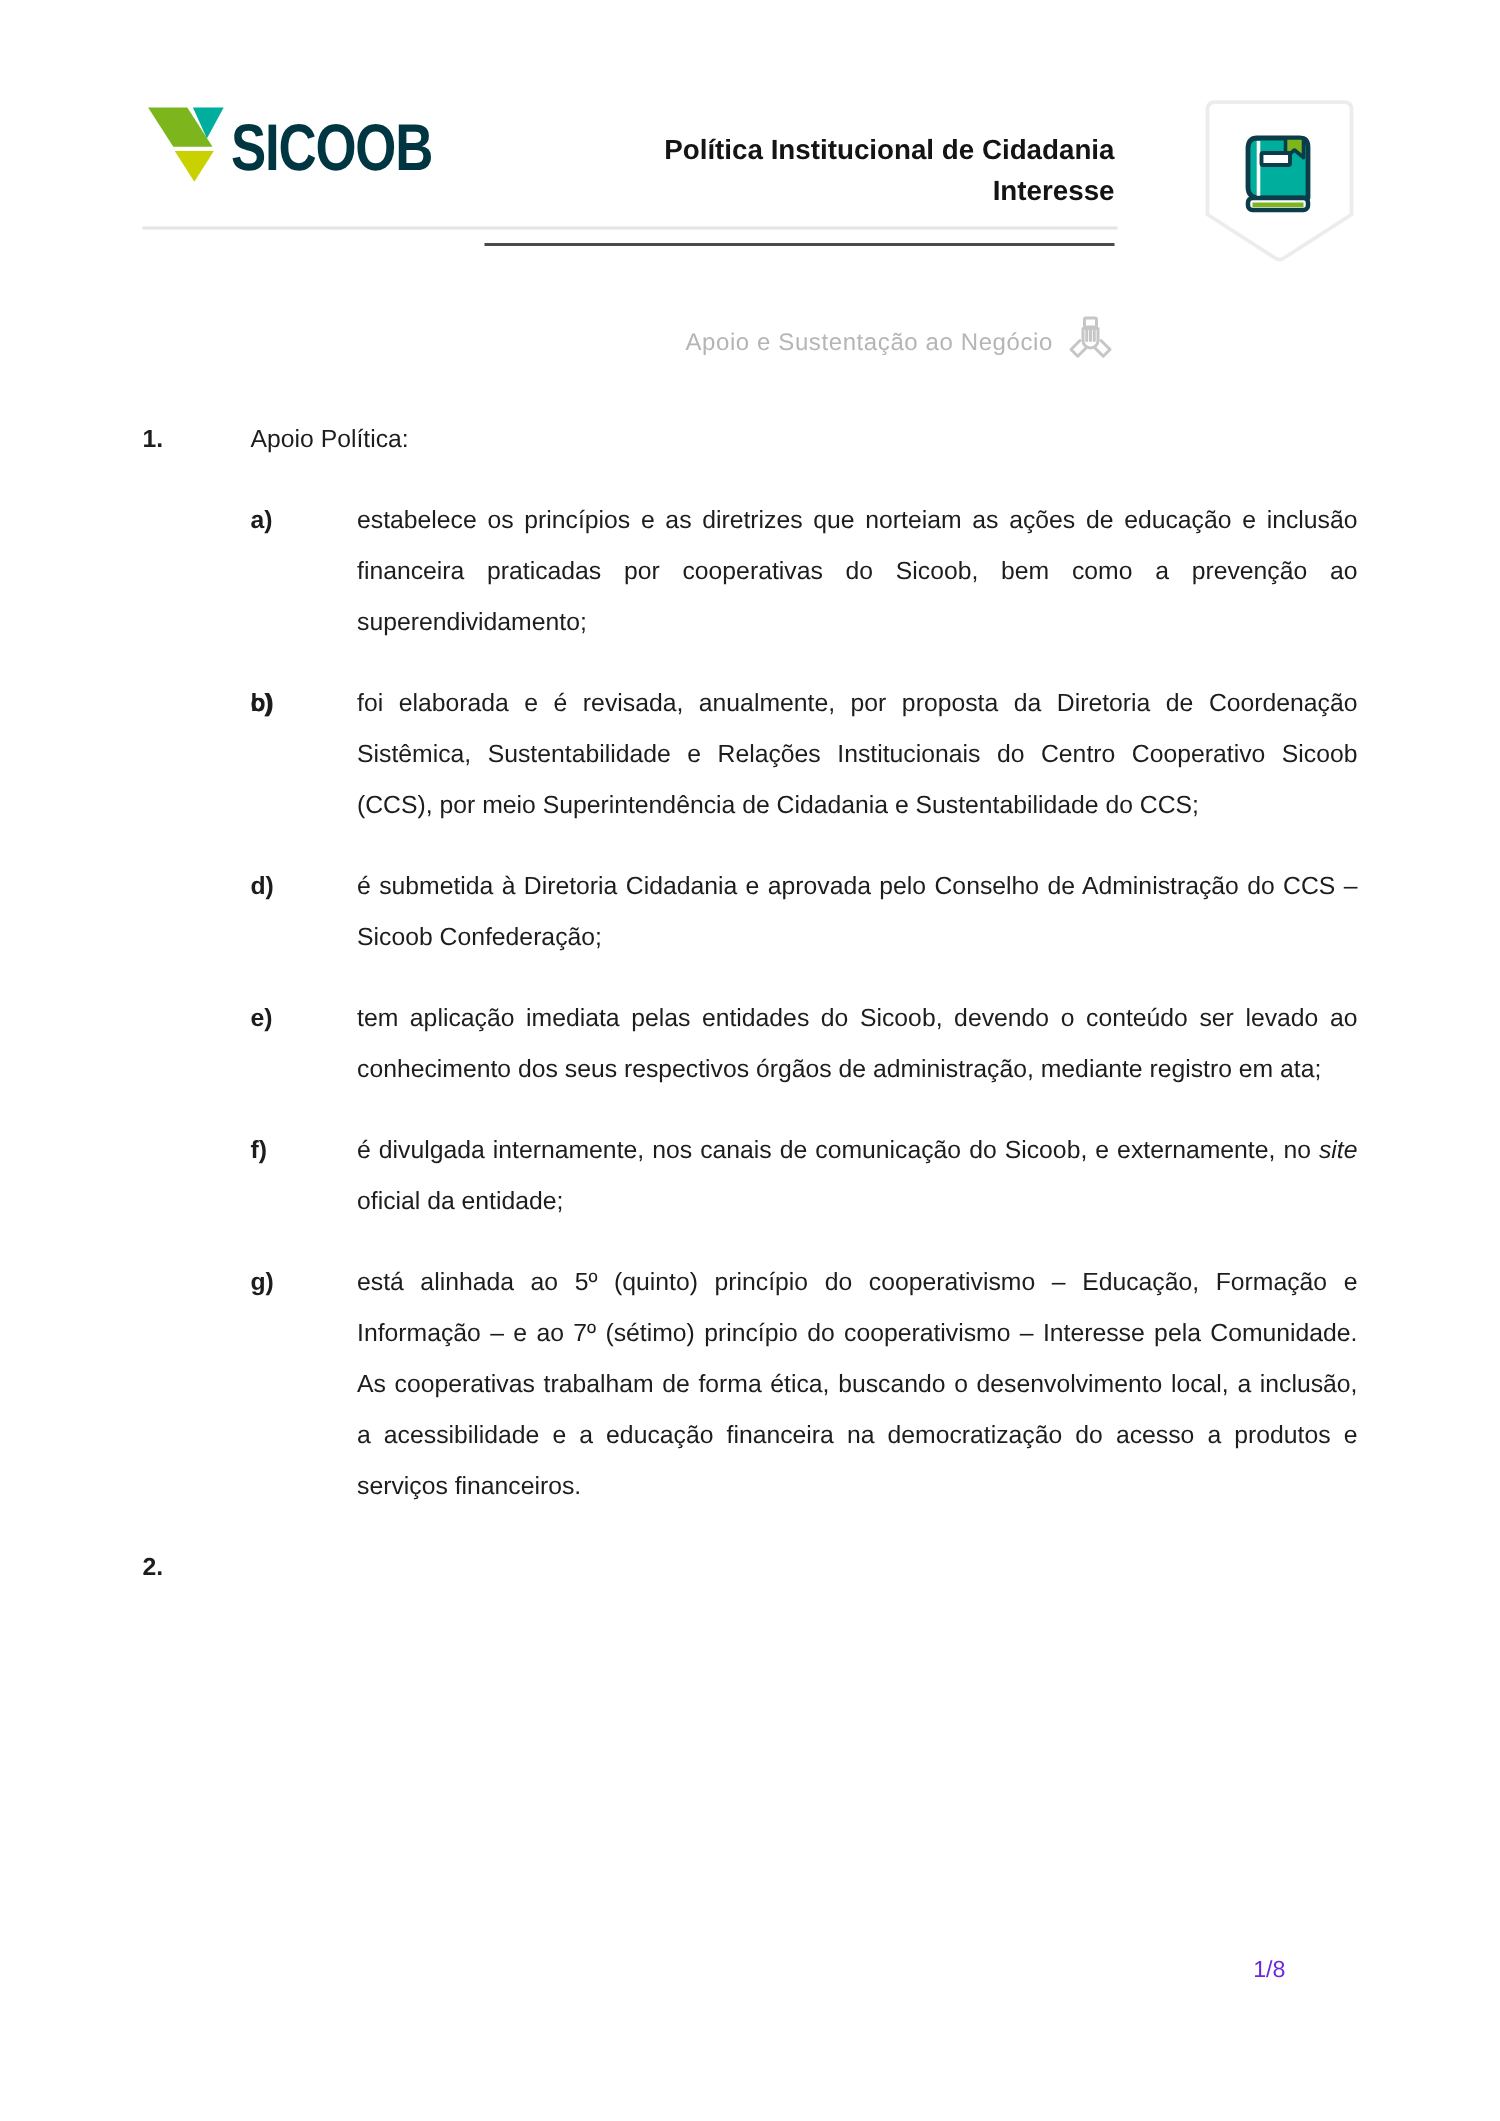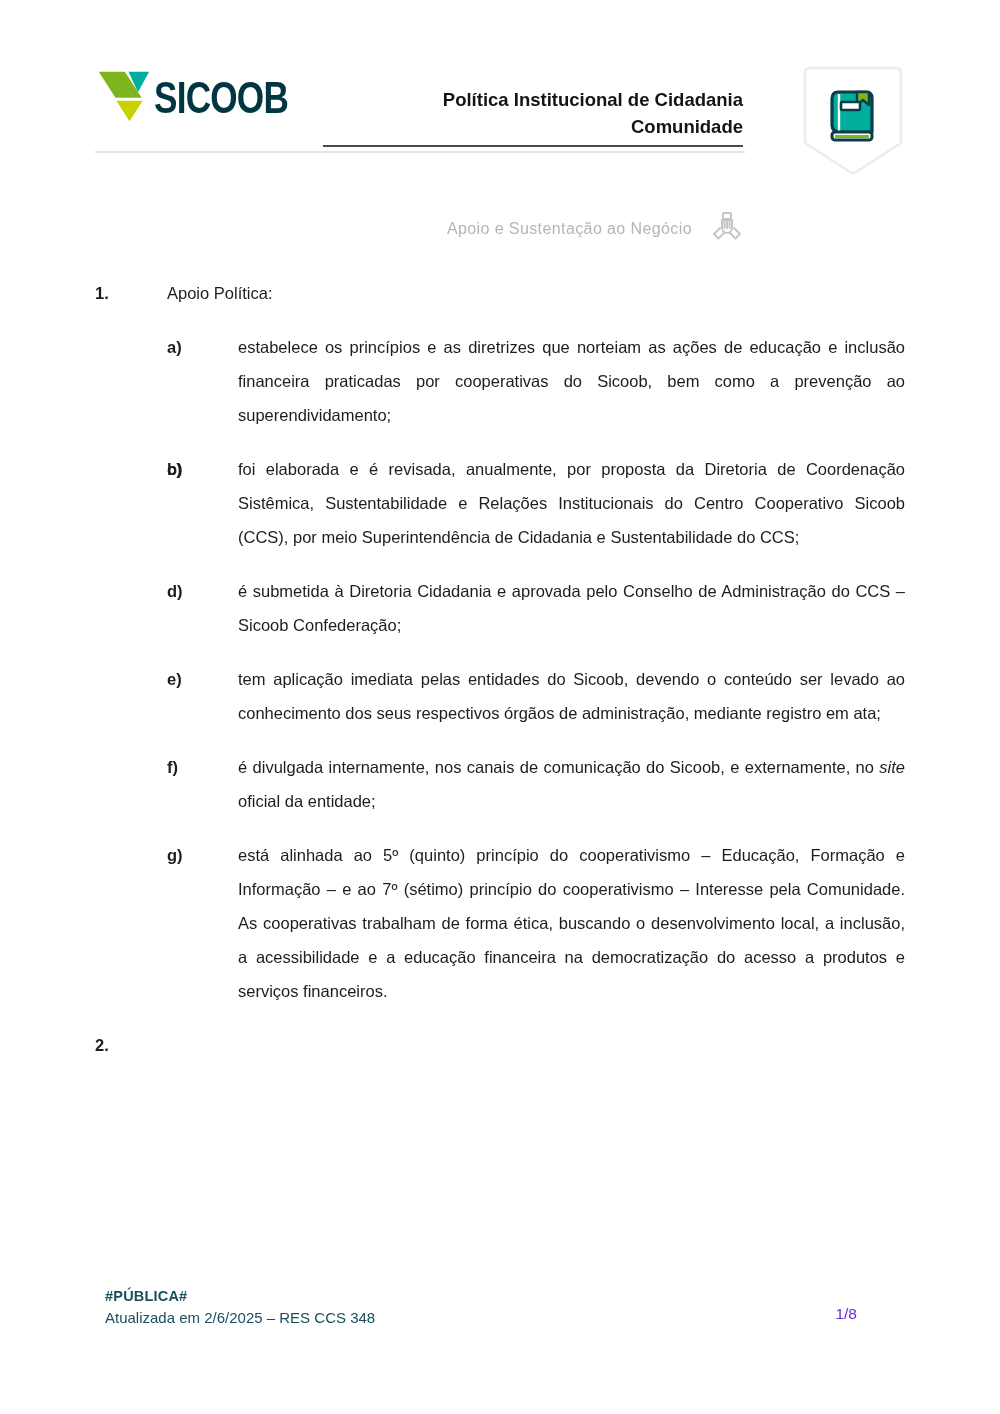--- a/index.html
+++ b/index.html
@@ -15,27 +15,27 @@
   
   .logo{position:absolute;left:95px;top:68px;display:flex;align-items:center;gap:3px;}
   .logo .wordmark{
     font-weight:bold;font-size:44px;color:#003641;letter-spacing:-1px;
     transform:scaleX(.80);transform-origin:left center;line-height:1;
   }
   .title-block{
     position:absolute;top:86px;right:257px;width:420px;
     text-align:right;
     font-weight:bold;font-size:18.5px;line-height:27px;color:#141414;
-    border-bottom:2px solid #4a4a4a;padding-bottom:5px;
+    border-bottom:2px solid #4a4a4a;padding-bottom:22px;
   }
   .gray-rule{position:absolute;left:95px;top:151px;width:650px;border-top:2px solid #e4e4e4;}
   .badge{position:absolute;left:803px;top:66px;}
   .tagline-row{
     position:absolute;top:210px;right:258px;height:38px;
-    display:flex;align-items:center;gap:20px;
+    display:flex;align-items:center;gap:10px;
     color:#b5b5b5;font-size:16px;letter-spacing:.4px;
   }
   
   .doc-body{position:absolute;left:95px;top:276px;width:810px;font-size:16.5px;}
   .item{position:relative;padding-left:72px;line-height:34px;margin-top:20px;}
   .item:first-child{margin-top:0;}
   .item .num{position:absolute;left:0;font-weight:bold;}
   .subitem{position:relative;padding-left:143px;line-height:34px;margin-top:20px;}
   .subitem .letter{position:absolute;left:72px;font-weight:bold;}
   .sub-text{text-align:justify;text-align-last:left;}
@@ -57,21 +57,21 @@
         <polygon points="4,4 32,4 50,32 22,32" fill="#7DB61C"></polygon>
         <polygon points="36,4 58,4 46,26" fill="#00AE9D"></polygon>
         <polygon points="23,35 51,35 37,57" fill="#C9D200"></polygon>
       </svg>
     </span>
     <span class="wordmark">SICOOB</span>
   </div>
 
   <div class="title-block">
     <div>Política Institucional de Cidadania</div>
-    <div>Comunidade</div>
+    <div>Interesse</div>
   </div>
 
   <div class="gray-rule"></div>
 
   <div class="badge">
     <svg width="100" height="114" viewBox="0 0 100 114" aria-hidden="true">
       <path d="M7 2 H93 Q98 2 98 7 V77 L53 106 Q50 108 47 106 L2 77 V7 Q2 2 7 2 Z" fill="#ffffff" stroke="#ececec" stroke-width="2.5" stroke-linejoin="round"></path>
       <g transform="translate(25,24)">
         <path d="M10 2 H38 Q44 2 44 8 V42 H12 Q4 42 4 35 V9 Q4 2 10 2 Z" fill="#00AE9D" stroke="#0b3c49" stroke-width="3.2" stroke-linejoin="round"></path>
         <line x1="11" y1="4" x2="11" y2="41" stroke="#ffffff" stroke-width="2.4"></line>
@@ -125,19 +125,15 @@
         <span class="letter">f)</span>
         <div class="sub-text"><span>é divulgada internamente, nos canais de comunicação do Sicoob, e externamente, no </span><span class="it">site</span><span> oficial da entidade;</span></div>
       </div>
       <div class="subitem">
         <span class="letter">g)</span>
         <div class="sub-text"><span>está alinhada ao 5º (quinto) princípio do cooperativismo – Educação, Formação e Informação – e ao 7º (sétimo) princípio do cooperativismo – Interesse pela Comunidade. As cooperativas trabalham de forma ética, buscando o desenvolvimento local, a inclusão, a acessibilidade e a educação financeira na democratização do acesso a produtos e serviços financeiros.</span></div>
       </div>
       <div class="item"><span class="num">2.</span></div>
     </div>
 
-  <div class="footer-left">
-    <div class="classification">#PÚBLICA#</div>
-    <div class="updated">Atualizada em 2/6/2025 – RES CCS 348</div>
-  </div>
   <div class="page-num">1/8</div>
 
 </div>
 
 </body></html>

